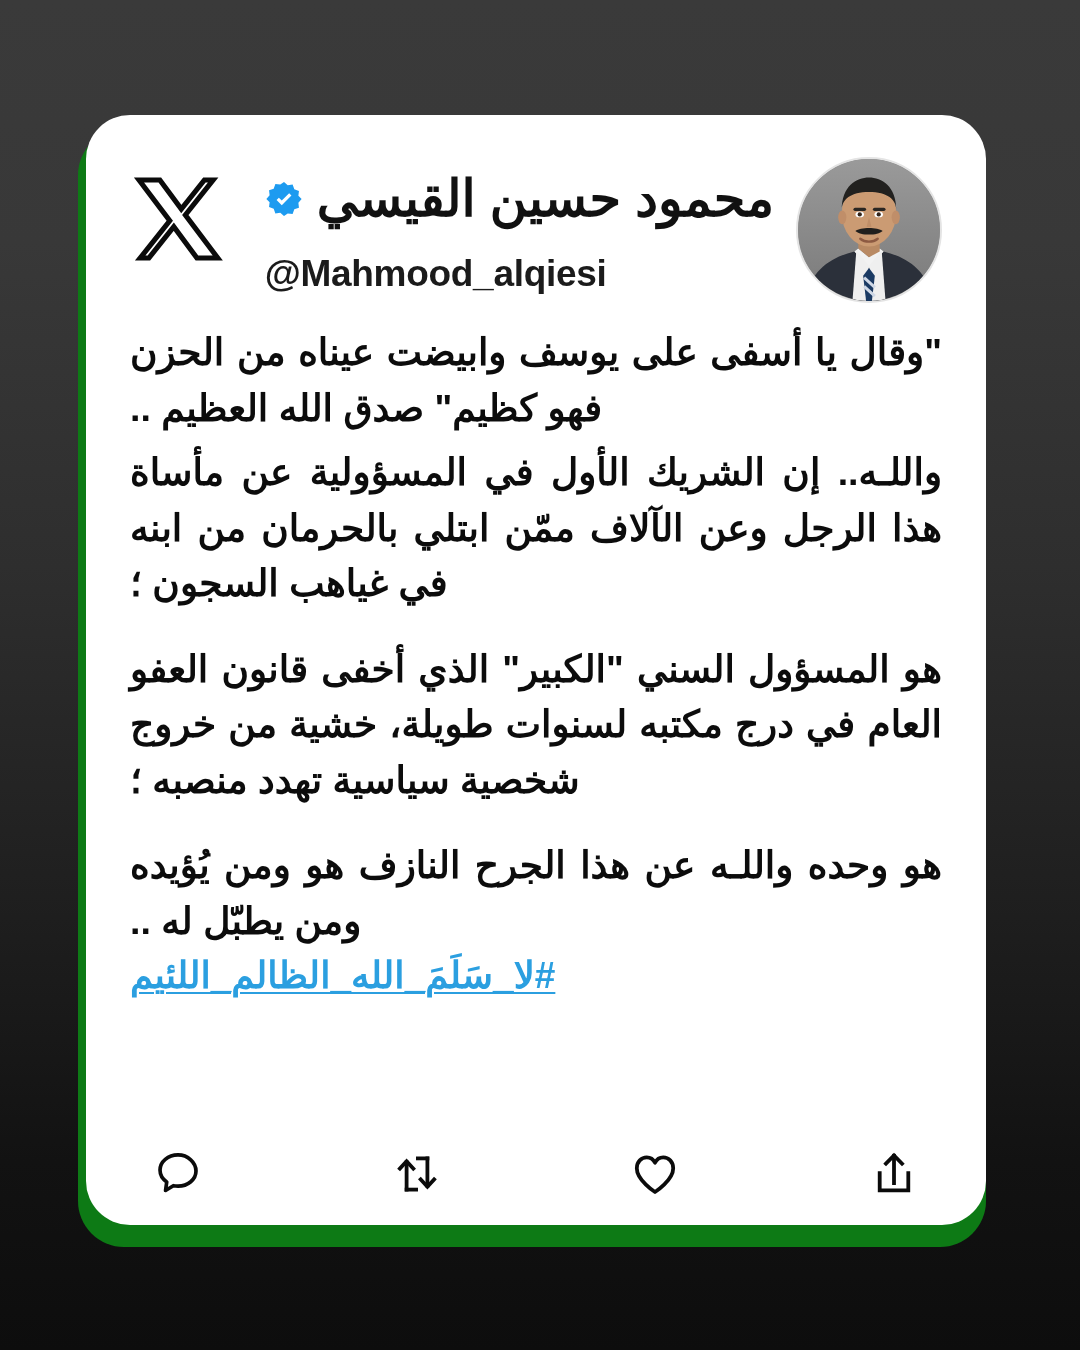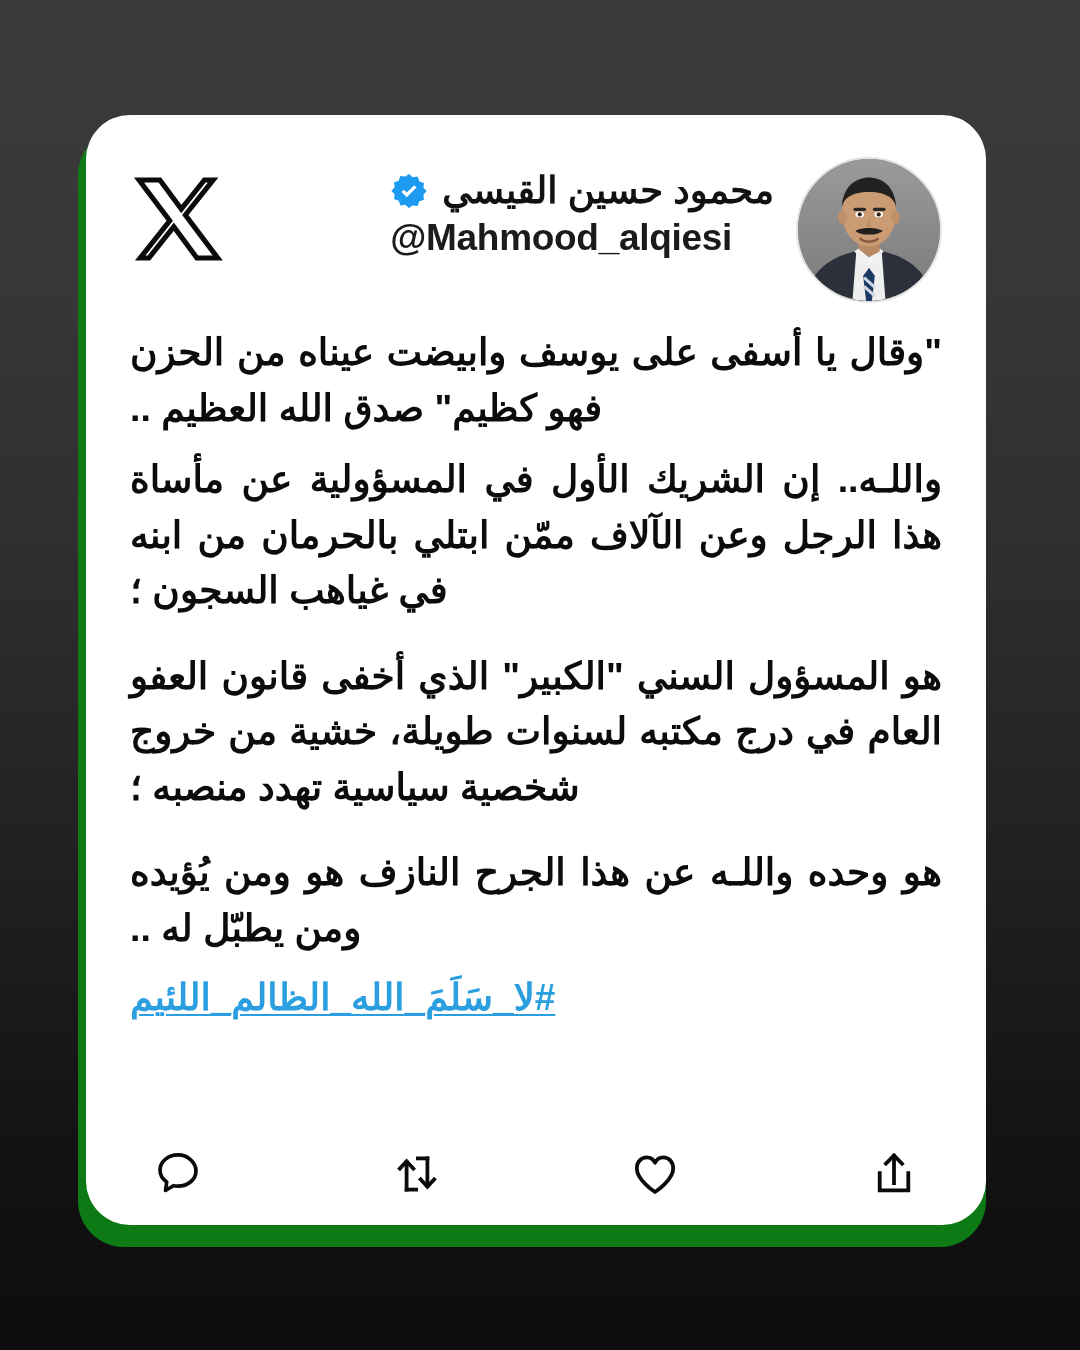--- a/index.html
+++ b/index.html
@@ -93,36 +93,36 @@
   }
 
   .name-row {
     display:flex;
     align-items:center;
     gap:14px;
     direction:rtl;
   }
 
   .display-name {
-    font-size:37px;
+    font-size:51px;
     font-weight:bold;
     color:#111111;
     line-height:1.08;
     white-space:nowrap;
     letter-spacing:-0.5px;
   }
 
   .verified-badge { flex:0 0 auto; width:38px; height:38px; display:block; }
 
   .handle {
     font-size:37px;
     font-weight:bold;
     color:#1b1b1b;
     direction:ltr;
-    margin-top:6px;
+    margin-top:27px;
     letter-spacing:-0.3px;
     align-self:flex-end;
   }
 
   .x-logo { width:96px; height:96px; margin-top:14px; flex:0 0 auto; }
 
   
   .tweet-body {
     direction:rtl;
     text-align:justify;
@@ -134,33 +134,33 @@
   .tweet-para {
     font-size:37.5px;
     font-weight:bold;
     color:#0c0c0c;
     line-height:1.48;
     letter-spacing:-0.2px;
     text-align:justify;
     text-align-last:left;
   }
 
-  .tweet-para + .tweet-para { margin-top:16px; }
+  .tweet-para + .tweet-para { margin-top:9px; }
   .tweet-para.gap { margin-top:30px; }
 
   .hashtag {
     display:block;
     font-size:37px;
     font-weight:bold;
     color:#2b9fe0;
     text-decoration:underline;
     text-underline-offset:4px;
     text-decoration-thickness:2px;
     text-align:right;
-    margin-top:20px;
+    margin-top:5px;
     direction:rtl;
   }
 
   
   .actions {
     display:flex;
     align-items:center;
     justify-content:space-between;
     direction:ltr;
     padding:16px 16px 0 16px;

